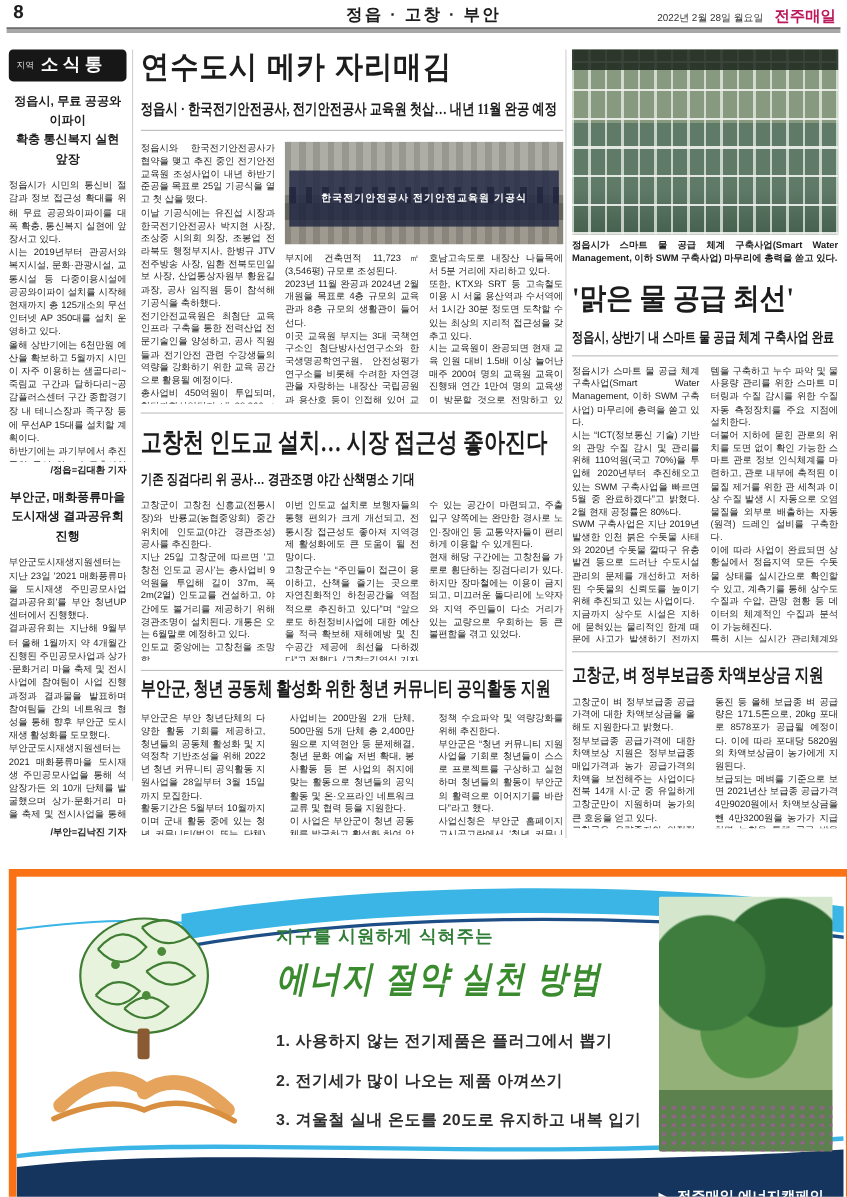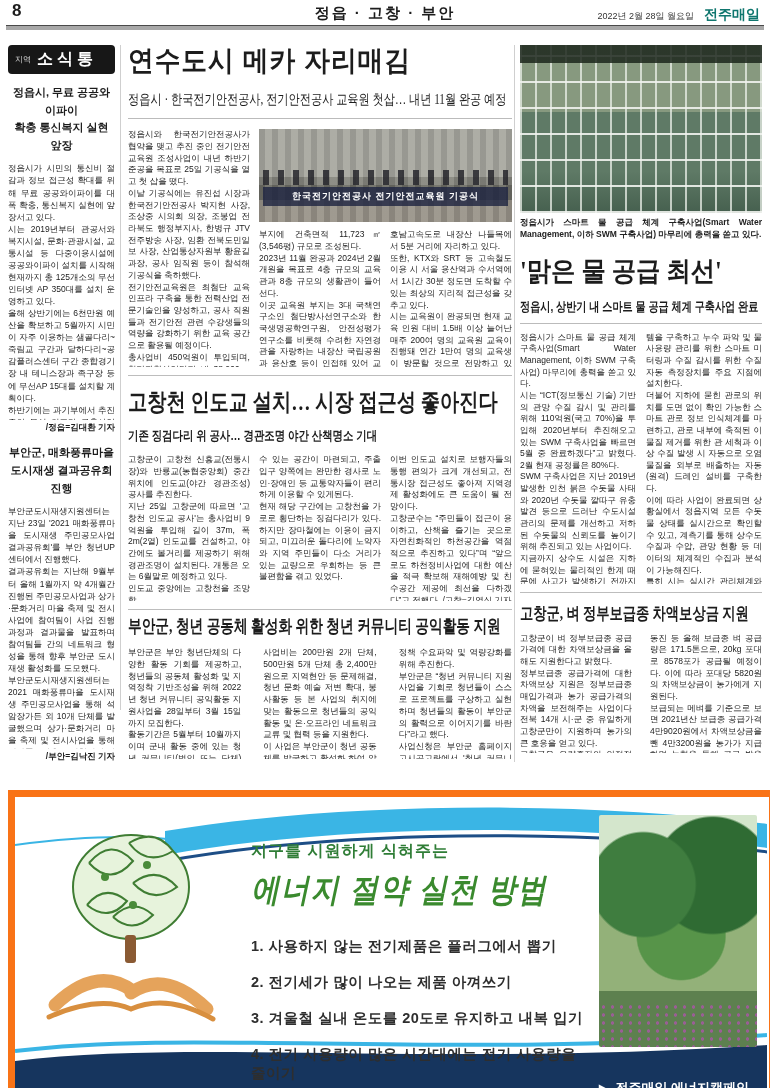--- a/index.html
+++ b/index.html
@@ -6,52 +6,52 @@
   body{
     width:770px;height:1088px;background:#f5f5f2;position:relative;
     font-family:"Liberation Sans",sans-serif;color:#1c1c1c;overflow:hidden;
   }
   .page{position:absolute;inset:0;background:#ffffff;}
   
   .masthead{position:absolute;top:0;left:0;right:0;height:24px;}
   .mh-page{position:absolute;left:12px;top:1px;font-size:17px;font-weight:bold;}
   .mh-section{position:absolute;left:0;right:0;top:4px;text-align:center;font-size:15px;font-weight:bold;letter-spacing:2px;}
   .mh-right{position:absolute;right:10px;top:6px;font-size:9px;color:#333;display:flex;align-items:baseline;gap:10px;}
-  .mh-brand{font-size:14px;font-weight:bold;color:#0f766e;}
+  .mh-brand{font-size:14px;font-weight:bold;color:#be185d;}
   .mh-rule{position:absolute;top:25px;left:6px;right:6px;height:4px;background:#a8a8a8;border-top:1px solid #4a4a4a;}
   
   .sidebar{position:absolute;left:8px;top:45px;width:113px;height:665px;border-right:1px solid #cfcfcf;padding-right:5px;box-sizing:border-box;}
   .sb-header{background:#171717;color:#fff;border-radius:4px;padding:4px 7px;display:flex;align-items:center;gap:6px;}
   .sb-label{font-size:8px;color:#ddd;}
   .sb-title{font-size:16px;font-weight:bold;letter-spacing:4px;}
   .sb-item{margin-top:10px;}
   .sb-item-title{font-weight:bold;font-size:11px;line-height:1.6;text-align:center;white-space:pre-line;margin:6px 0 8px;}
   .sb-body{font-size:8.5px;line-height:1.42;text-align:justify;white-space:pre-line;color:#222;overflow:hidden;}
   .sb-body.h1{height:258px;}
   .sb-body.h2{height:244px;}
   .sb-byline{text-align:right;font-size:8.5px;font-weight:bold;margin-top:2px;}
   
   .main{position:absolute;left:128px;top:45px;width:384px;}
   .cond{display:inline-block;white-space:nowrap;transform-origin:0 50%;}
   .lead-headline{font-size:28px;font-weight:900;letter-spacing:1px;line-height:1.15;}
   .lead-headline .cond{transform:scaleX(.92);}
-  .lead-subhead{margin-top:14px;padding-bottom:9px;border-bottom:1px solid #bbb;font-family:"Liberation Serif",serif;font-weight:normal;font-size:14px;}
+  .lead-subhead{margin-top:14px;padding-bottom:9px;border-bottom:1px solid #bbb;font-family:"Liberation Serif",serif;font-weight:bold;font-size:14px;}
   .lead-subhead .cond{transform:scaleX(.80);}
   .lead-body{margin-top:10px;display:flex;gap:9px;}
   .colw{width:122px;font-size:8.5px;line-height:1.38;text-align:justify;white-space:pre-line;overflow:hidden;}
   .lead-c1{height:238px;}
   .col23{width:253px;}
   .lead-photo{width:253px;height:93px;position:relative;overflow:hidden;
     background:
       repeating-linear-gradient(90deg,rgba(80,80,74,.30) 0 6px,rgba(150,150,140,.30) 6px 13px),
       linear-gradient(180deg,#b7b7b0 0 52%,#8b8b84 52% 60%,#6a6a63 60% 76%,#a39c92 76% 100%);}
   .lead-people{position:absolute;left:4px;right:4px;top:44%;height:15px;
     background:repeating-linear-gradient(90deg,#26262c 0 6px,transparent 6px 15px);opacity:.85;}
   .lead-photo-caption{position:absolute;left:4px;right:4px;bottom:16px;background:rgba(32,38,66,.82);color:#fff;
-    font-size:9px;font-weight:bold;text-align:center;padding:3px 2px;letter-spacing:1px;white-space:nowrap;overflow:hidden;}
+    font-size:9px;font-weight:bold;text-align:center;padding:19px 2px;letter-spacing:1px;white-space:nowrap;overflow:hidden;}
   .cols23-text{display:flex;gap:9px;margin-top:7px;justify-content:flex-end;}
   .lead-c2,.lead-c3{height:138px;}
   .hr{border-top:1px solid #bdbdbd;margin:8px 0 0;}
   .bridge-headline{margin-top:10px;font-family:"Liberation Serif",serif;font-weight:bold;font-size:24px;}
   .bridge-headline .cond{transform:scaleX(.80);}
   .bridge-subhead{margin-top:9px;font-size:13px;font-weight:bold;}
   .bridge-subhead .cond{transform:scaleX(.80);}
   .bridge-body{margin-top:9px;display:flex;gap:9px;}
   .bridge-body .colw{height:147px;}
   .youth-headline{margin-top:10px;font-family:"Liberation Serif",serif;font-weight:bold;font-size:18px;}
@@ -169,24 +169,24 @@
     </div>
 
     <div class="hr"></div>
 
     <h2 class="bridge-headline" style="margin:10px 0 0;"><span class="cond">고창천 인도교 설치… 시장 접근성 좋아진다</span></h2>
     <div class="bridge-subhead"><span class="cond">기존 징검다리 위 공사… 경관조명 야간 산책명소 기대</span></div>
     <div class="bridge-body">
       <div class="colw">고창군이 고창천 신흥교(전통시장)와 반룡교(농협중앙회) 중간 위치에 인도교(야간 경관조성) 공사를 추진한다.
 지난 25일 고창군에 따르면 '고창천 인도교 공사'는 총사업비 9억원을 투입해 길이 37m, 폭 2m(2열) 인도교를 건설하고, 야간에도 볼거리를 제공하기 위해 경관조명이 설치된다. 개통은 오는 6월말로 예정하고 있다.
 인도교 중앙에는 고창천을 조망할</div>
+      <div class="colw">이번 인도교 설치로 보행자들의 통행 편의가 크게 개선되고, 전통시장 접근성도 좋아져 지역경제 활성화에도 큰 도움이 될 전망이다.
+고창군수는 “주민들이 접근이 용이하고, 산책을 즐기는 곳으로 자연친화적인 하천공간을 역점적으로 추진하고 있다”며 “앞으로도 하천정비사업에 대한 예산을 적극 확보해 재해예방 및 친수공간 제공에 최선을 다하겠다”고 전했다.  /고창=김영식 기자</div>
       <div class="colw">수 있는 공간이 마련되고, 주출입구 양쪽에는 완만한 경사로 노인·장애인 등 교통약자들이 편리하게 이용할 수 있게된다.
 현재 해당 구간에는 고창천을 가로로 횡단하는 징검다리가 있다. 하지만 장마철에는 이용이 금지되고, 미끄러운 돌다리에 노약자와 지역 주민들이 다소 거리가 있는 교량으로 우회하는 등 큰 불편함을 겪고 있었다.</div>
-      <div class="colw">이번 인도교 설치로 보행자들의 통행 편의가 크게 개선되고, 전통시장 접근성도 좋아져 지역경제 활성화에도 큰 도움이 될 전망이다.
-고창군수는 “주민들이 접근이 용이하고, 산책을 즐기는 곳으로 자연친화적인 하천공간을 역점적으로 추진하고 있다”며 “앞으로도 하천정비사업에 대한 예산을 적극 확보해 재해예방 및 친수공간 제공에 최선을 다하겠다”고 전했다.  /고창=김영식 기자</div>
     </div>
 
     <div class="hr"></div>
 
     <h2 class="youth-headline" style="margin:4px 0 0;"><span class="cond">부안군, 청년 공동체 활성화 위한 청년 커뮤니티 공익활동 지원</span></h2>
     <div class="youth-body">
       <div class="colw">부안군은 부안 청년단체의 다양한 활동 기회를 제공하고, 청년들의 공동체 활성화 및 지역정착 기반조성을 위해 2022년 청년 커뮤니티 공익활동 지원사업을 28일부터 3월 15일까지 모집한다.
 활동기간은 5월부터 10월까지이며 군내 활동 중에 있는 청년 커뮤니티(법인 또는 단체)중 구성원의 70%이상이 청년(1982년생~2003년생) 단체이어야 한다.</div>
       <div class="colw">사업비는 200만원 2개 단체, 500만원 5개 단체 총 2,400만원으로 지역현안 등 문제해결, 청년 문화 예술 저변 확대, 봉사활동 등 본 사업의 취지에 맞는 활동으로 청년들의 공익 활동 및 온·오프라인 네트워크교류 및 협력 등을 지원한다.
 이 사업은 부안군이 청년 공동체를 발굴하고 활성화 하여 앞으로 부안형 청년정책 대상인 청년들의</div>
@@ -254,21 +254,20 @@
       <path d="M20,204 q50,-22 82,-8 q36,-16 82,10" fill="none" stroke="#d88f3f" stroke-width="5" stroke-linecap="round"></path>
     </svg>
 
     <div class="bn-content">
       <div class="bn-tagline">지구를 시원하게 식혀주는</div>
       <div class="bn-title"><span class="cond">에너지 절약 실천 방법</span></div>
       <div class="bn-list">
         <div class="bn-item">1.  사용하지 않는 전기제품은 플러그에서 뽑기</div>
         <div class="bn-item">2.  전기세가 많이 나오는 제품 아껴쓰기</div>
         <div class="bn-item">3.  겨울철 실내 온도를 20도로 유지하고 내복 입기</div>
-        <div class="bn-item">4.  전기 사용량이 많은 시간대에는 전기 사용량을 줄이기</div>
       </div>
     </div>
 
     <div class="bn-photo"></div>
 
     <div class="bn-footer">
       <span class="arrow">▶</span>
       <span>전주매일 에너지캠페인</span>
     </div>
   </div>

